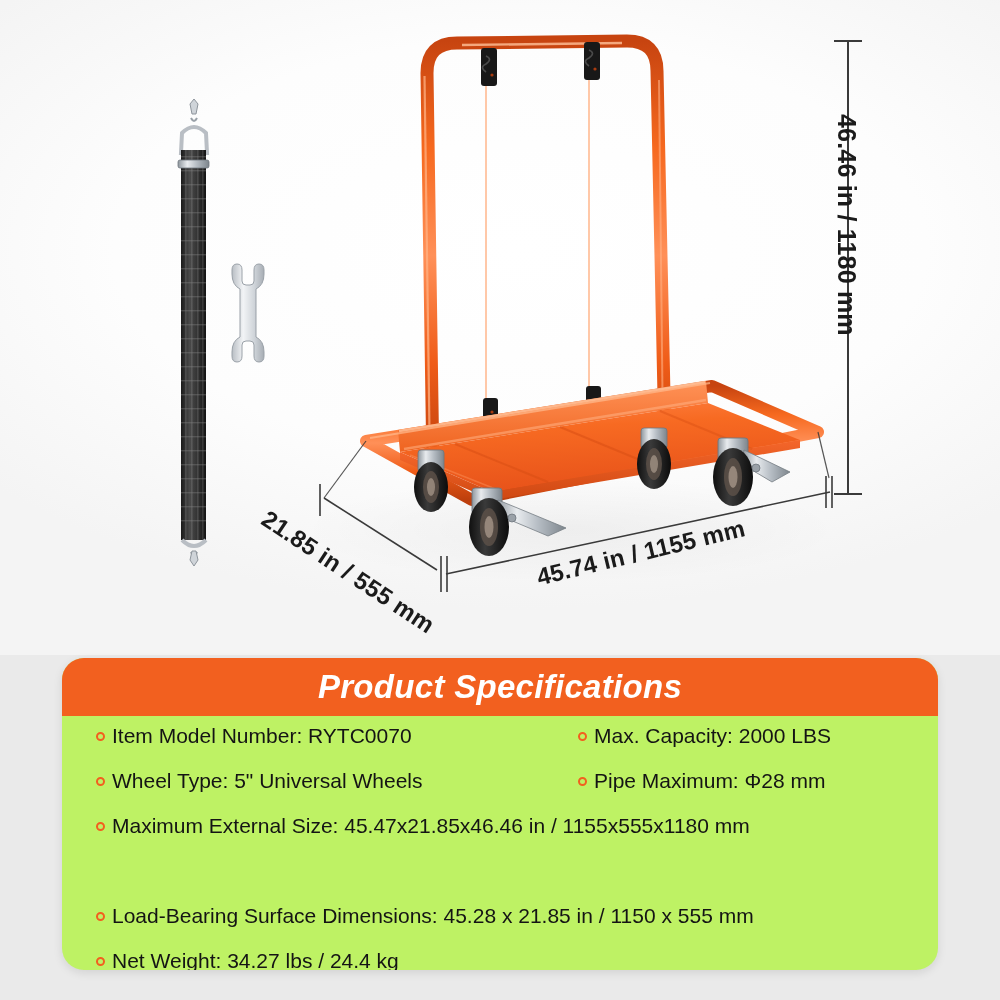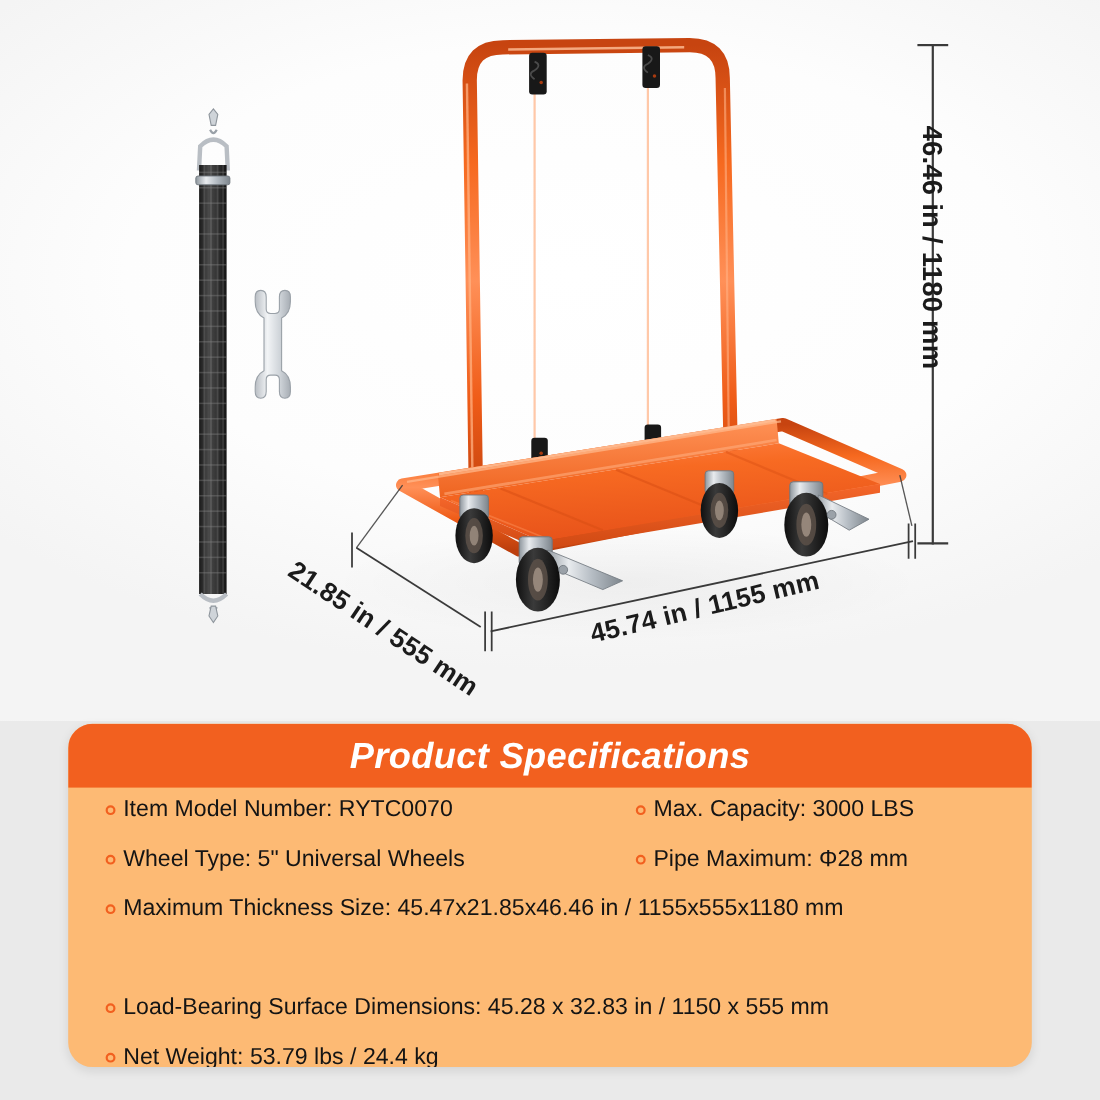--- a/index.html
+++ b/index.html
@@ -65,21 +65,21 @@
     font-size: 24px;
     transform-origin: 0 0;
     transform: rotate(33.5deg);
   }
 
   
   #spec-card {
     position: absolute;
     left: 62px; top: 658px;
     width: 876px; height: 312px;
-    background: #fdba74;
+    background: #bef264;
     border-radius: 22px;
     box-shadow: 0 3px 10px rgba(0,0,0,0.10);
     overflow: hidden;
     text-align: center;
   }
   #spec-header {
     height: 58px;
     background: #f2601f;
     display: flex;
     align-items: center;
@@ -376,53 +376,53 @@
     </div>
     <div id="spec-body">
 
       <div class="spec-row" style="top:8px;">
         <div class="spec-item col1">
           <span class="bullet"></span>
           <span class="spec-text">Item Model Number: RYTC0070</span>
         </div>
         <div class="spec-item col2">
           <span class="bullet"></span>
-          <span class="spec-text">Max. Capacity: 3000 LBS</span>
+          <span class="spec-text">Max. Capacity: 2000 LBS</span>
         </div>
       </div>
 
       <div class="spec-row" style="top:53px;">
         <div class="spec-item col1">
           <span class="bullet"></span>
           <span class="spec-text">Wheel Type: 5" Universal Wheels</span>
         </div>
         <div class="spec-item col2">
           <span class="bullet"></span>
           <span class="spec-text">Pipe Maximum: Φ28 mm</span>
         </div>
       </div>
 
       <div class="spec-row" style="top:98px;">
         <div class="spec-item full">
           <span class="bullet"></span>
-          <span class="spec-text">Maximum Thickness Size: 45.47x21.85x46.46 in / 1155x555x1180 mm</span>
+          <span class="spec-text">Maximum External Size: 45.47x21.85x46.46 in / 1155x555x1180 mm</span>
         </div>
       </div>
 
 
       <div class="spec-row" style="top:188px;">
         <div class="spec-item full">
           <span class="bullet"></span>
-          <span class="spec-text">Load-Bearing Surface Dimensions: 45.28 x 32.83 in / 1150 x 555 mm</span>
+          <span class="spec-text">Load-Bearing Surface Dimensions: 45.28 x 21.85 in / 1150 x 555 mm</span>
         </div>
       </div>
 
       <div class="spec-row" style="top:233px;">
         <div class="spec-item full">
           <span class="bullet"></span>
-          <span class="spec-text">Net Weight: 53.79 lbs / 24.4 kg</span>
+          <span class="spec-text">Net Weight: 34.27 lbs / 24.4 kg</span>
         </div>
       </div>
 
     </div>
   </div>
 
 </div>
 
 </body></html>

